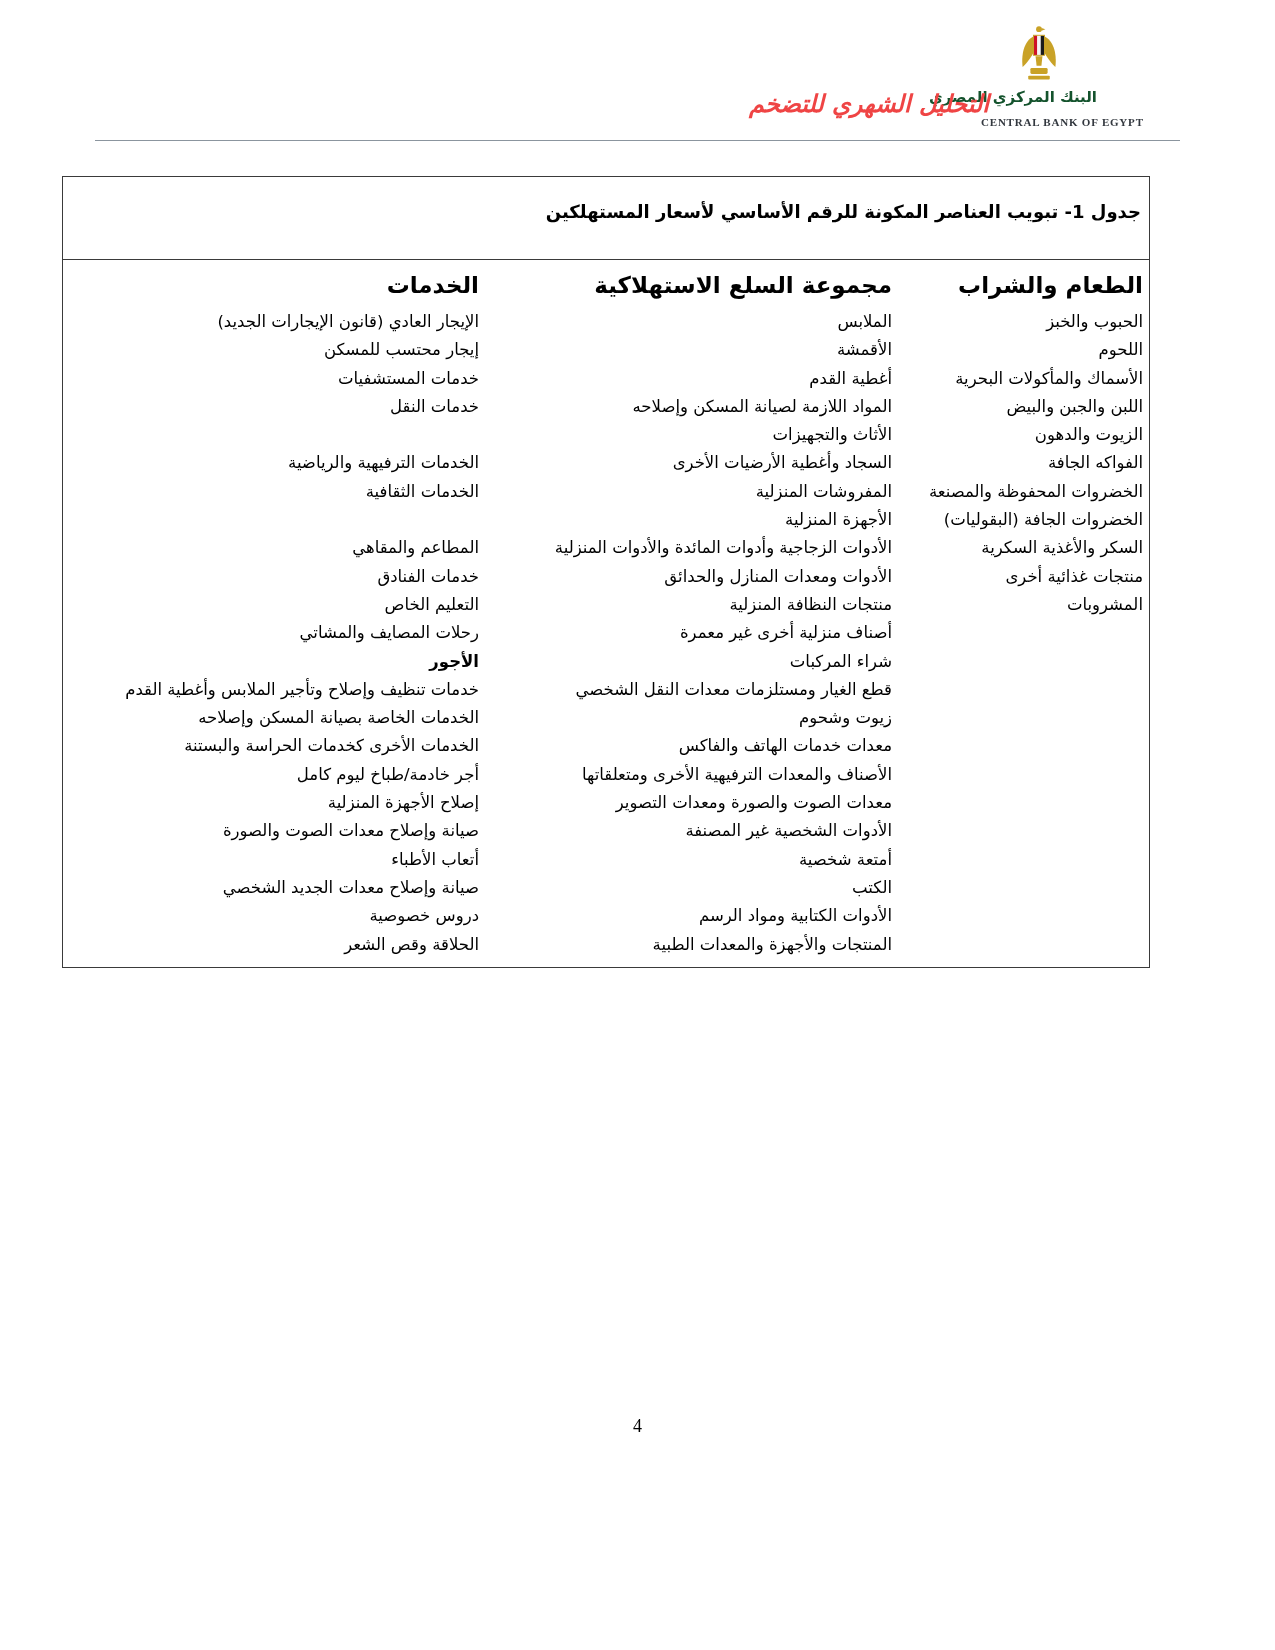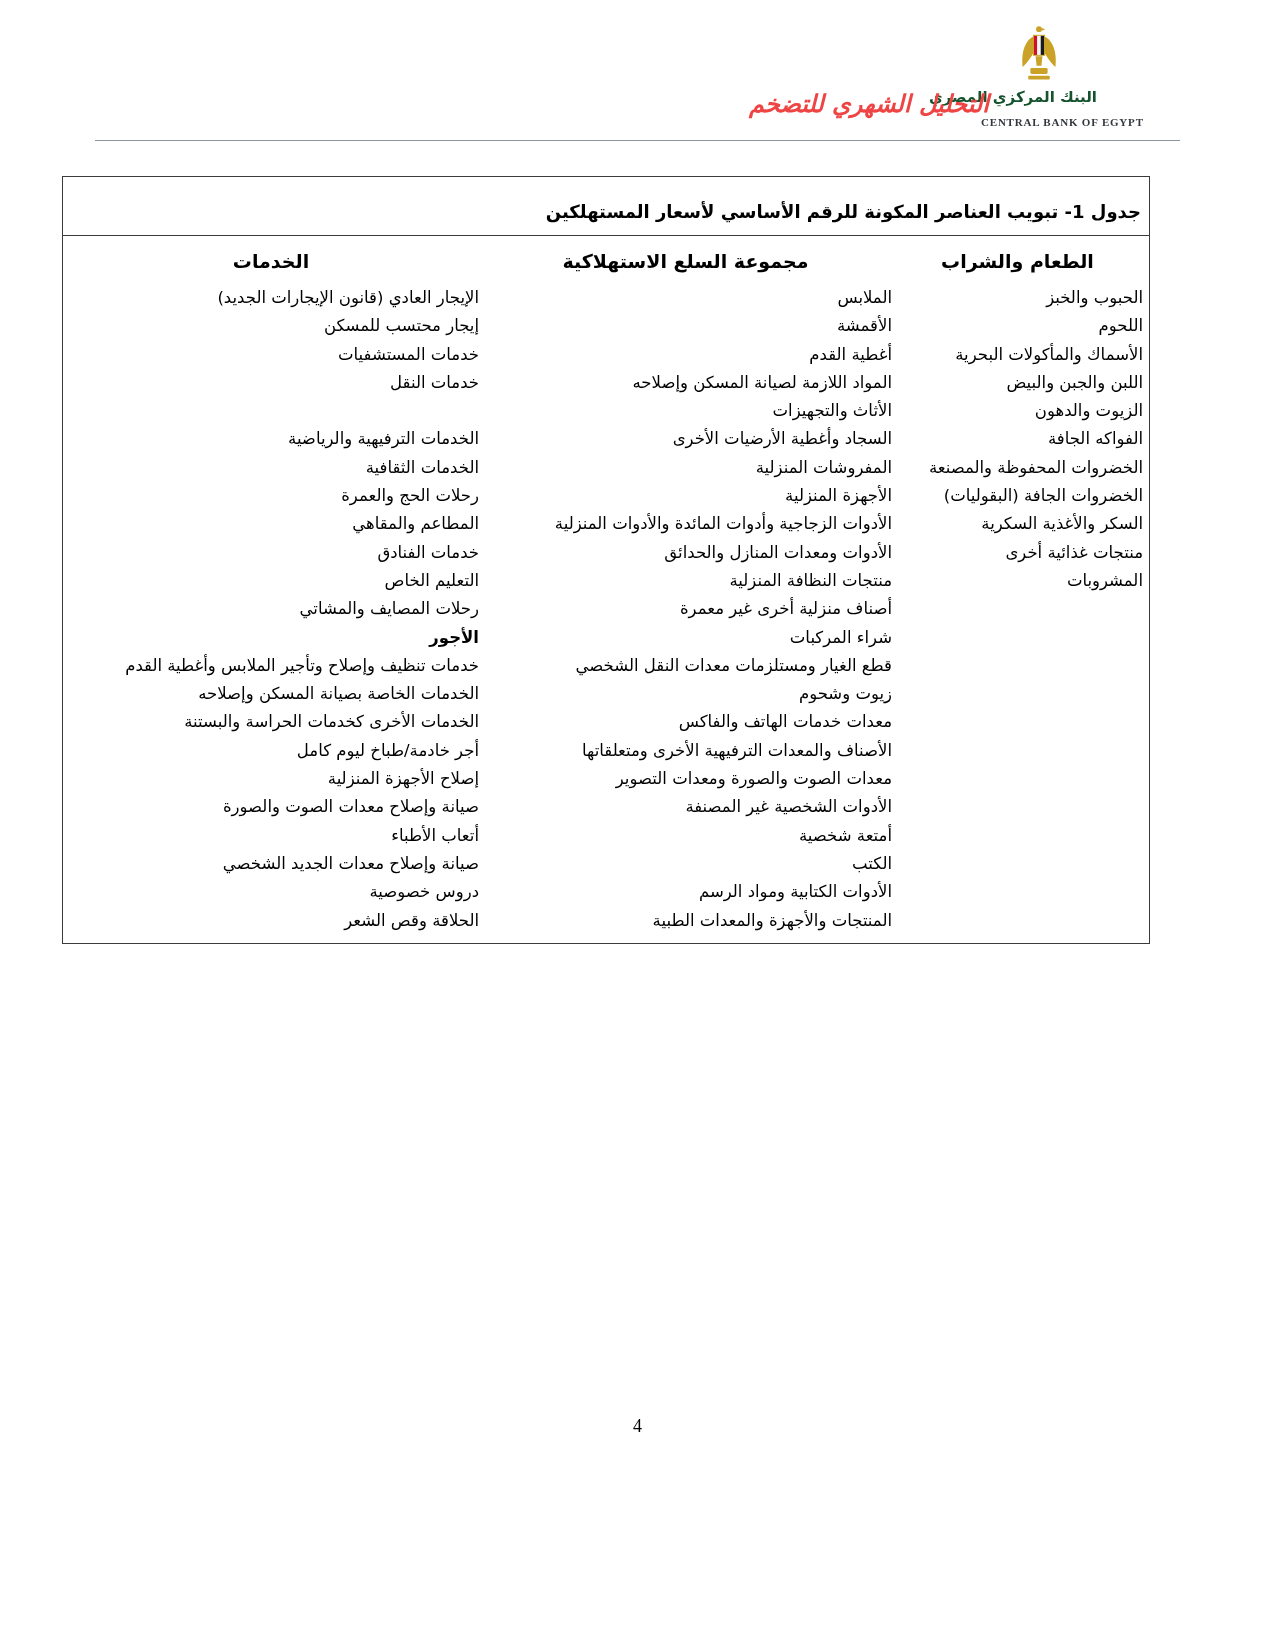--- a/index.html
+++ b/index.html
@@ -31,34 +31,34 @@
   .header-rule {
     position:absolute; top:140px; left:95px; width:1085px; height:0;
     border-top:1.4px solid #8b959e;
   }
   
   .tbl {
     position:absolute; top:176px; left:62px; width:1086px;
     border:1px solid #3a3a3a; background:#fff;
   }
   .tbl-title {
-    padding:22px 8px 10px; font-size:18px; line-height:26px;
+    padding:22px 8px 34px; font-size:18px; line-height:26px;
     font-weight:bold; text-align:right;
     border-bottom:1px solid #3a3a3a; white-space:nowrap;
   }
   .tbl-head, .tbl-row {
     display:grid; grid-template-columns:257px 413px 416px;
   }
   .tbl-head { padding-top:10px; padding-bottom:8px; }
   .cell {
     text-align:right; font-size:16.5px; line-height:28.3px;
     white-space:nowrap; overflow:visible;
   }
   .cell.food { padding-left:0; padding-right:6px; }
-  .head-cell { font-weight:bold; font-size:19px; line-height:30px;text-align:center; }
+  .head-cell { font-weight:bold; font-size:23px; line-height:30px; }
   .tbl-body { padding-bottom:8px; }
   .cell.bold { font-weight:bold; }
   
   .page-num {
     position:absolute; top:1416px; left:0; width:100%; text-align:center;
     font-family:"Liberation Serif","DejaVu Serif",serif; font-size:18px;
     direction:ltr; color:#000;
   }
 </style>
 </head>
@@ -128,21 +128,20 @@
           <div class="cell">الخدمات الترفيهية والرياضية</div>
         </div>
         <div class="tbl-row">
           <div class="cell food">الخضروات المحفوظة والمصنعة</div>
           <div class="cell">المفروشات المنزلية</div>
           <div class="cell">الخدمات الثقافية</div>
         </div>
         <div class="tbl-row">
           <div class="cell food">الخضروات الجافة (البقوليات)</div>
           <div class="cell">الأجهزة المنزلية</div>
-          <div class="cell">رحلات الحج والعمرة</div>
         </div>
         <div class="tbl-row">
           <div class="cell food">السكر والأغذية السكرية</div>
           <div class="cell">الأدوات الزجاجية وأدوات المائدة والأدوات المنزلية</div>
           <div class="cell">المطاعم والمقاهي</div>
         </div>
         <div class="tbl-row">
           <div class="cell food">منتجات غذائية أخرى</div>
           <div class="cell">الأدوات ومعدات المنازل والحدائق</div>
           <div class="cell">خدمات الفنادق</div>

